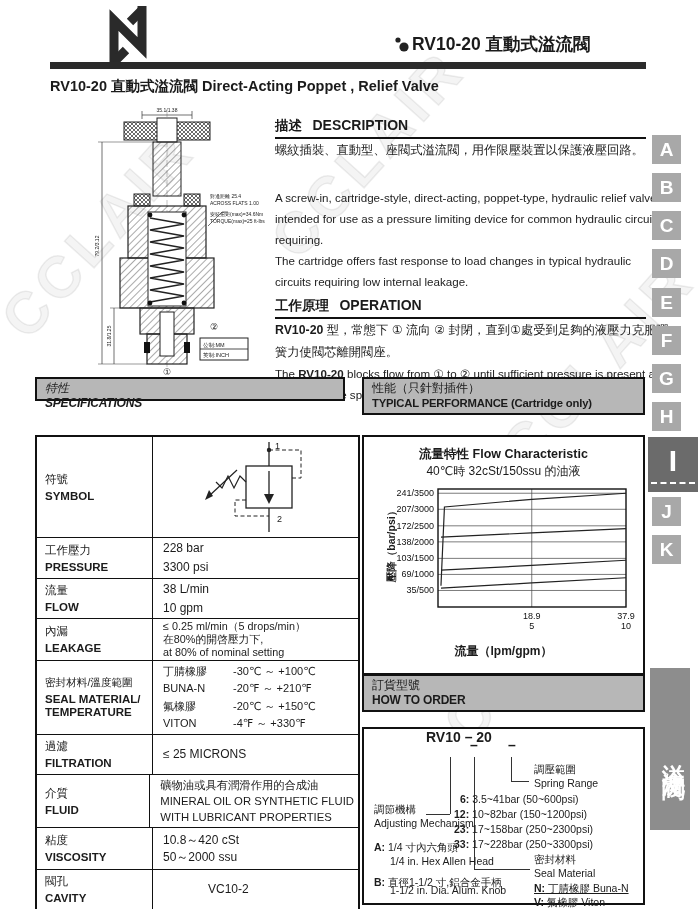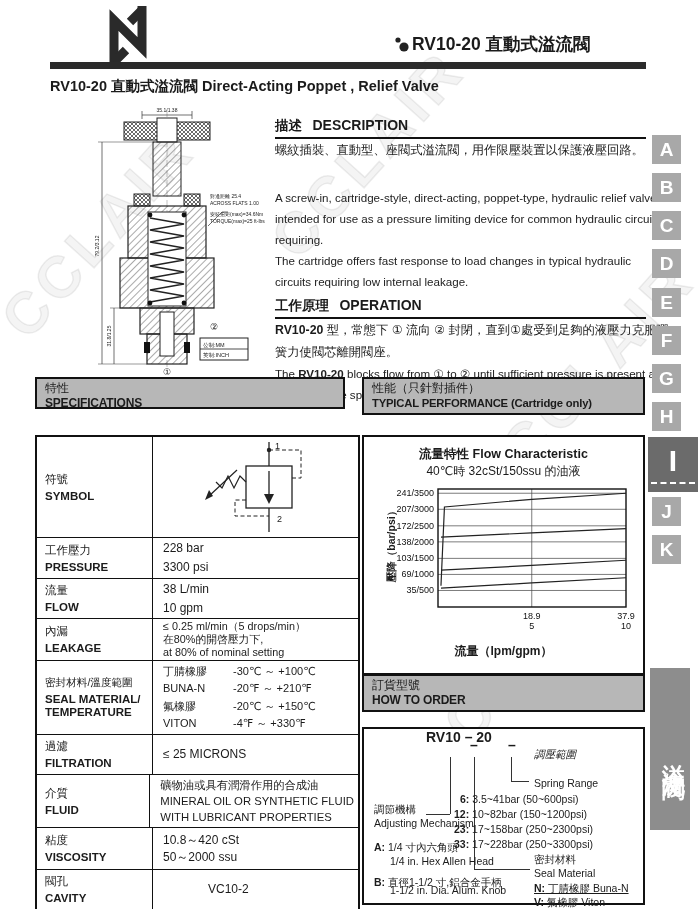--- a/index.html
+++ b/index.html
@@ -165,21 +165,21 @@
 
   <div class="sec-head" style="top:296px;">
     <span class="zh">工作原理</span>
     <span class="en">OPERATION</span>
   </div>
   <div class="txtline zh-line" style="top:322px;"><b>RV10-20</b><span> 型，常態下 ① 流向 ② 封閉，直到①處受到足夠的液壓力克服彈</span></div>
   <div class="txtline zh-line" style="top:344px;">簧力使閥芯離開閥座。</div>
   <div class="txtline en-line" style="top:367px;"><span>The </span><b>RV10-20</b><span> blocks flow from ① to ② until sufficient pressure is present at</span></div>
   <div class="txtline en-line" style="top:388px;">① to force the spring-opposed poppet from its seat.</div>
 
-  <div class="banner" style="left:35px;top:377px;width:310px;height:32px;">
+  <div class="banner" style="left:35px;top:377px;width:310px;height:24px;font-style:italic;">
     <div class="zh">特性</div>
     <div class="en">SPECIFICATIONS</div>
   </div>
   <div class="banner" style="left:362px;top:377px;width:283px;height:38px;">
     <div class="zh">性能（只針對插件）</div>
     <div class="en" style="font-size:11.3px;">TYPICAL PERFORMANCE (Cartridge only)</div>
   </div>
 
   <div class="spec-table">
     <div class="srow" style="height:100px;">
@@ -332,21 +332,21 @@
     <div class="ob model" style="left:106px;top:8px;">–</div>
     <div class="ob model" style="left:144px;top:8px;">–</div>
 
     <div class="vline-c" style="left:86px;top:28px;height:57px;"></div>
     <div class="hline-c" style="left:62px;top:85px;width:24px;"></div>
     <div class="vline-c" style="left:110px;top:28px;height:113px;"></div>
     <div class="hline-c" style="left:110px;top:140px;width:56px;"></div>
     <div class="vline-c" style="left:147px;top:28px;height:25px;"></div>
     <div class="hline-c" style="left:147px;top:52px;width:18px;"></div>
 
-    <div class="ob" style="left:170px;top:19px;font-style:italic;">調壓範圍</div>
+    <div class="ob" style="left:170px;top:34px;">調壓範圍</div>
     <div class="ob" style="left:170px;top:48px;">Spring Range</div>
     <div class="ob" style="left:96px;top:64px;"><span class="okey">6:</span> <span>3.5~41bar (50~600psi)</span></div>
     <div class="ob" style="left:90px;top:79px;"><span class="okey">12:</span> <span>10~82bar (150~1200psi)</span></div>
     <div class="ob" style="left:90px;top:94px;"><span class="okey">23:</span> <span>17~158bar (250~2300psi)</span></div>
     <div class="ob" style="left:90px;top:109px;"><span class="okey">33:</span> <span>17~228bar (250~3300psi)</span></div>
 
     <div class="ob" style="left:10px;top:74px;">調節機構</div>
     <div class="ob" style="left:10px;top:88px;">Adjusting Mechanism</div>
     <div class="ob" style="left:10px;top:112px;"><span class="okey">A:</span> <span>1/4 寸內六角頭</span></div>
     <div class="ob" style="left:26px;top:126px;">1/4 in. Hex Allen Head</div>

